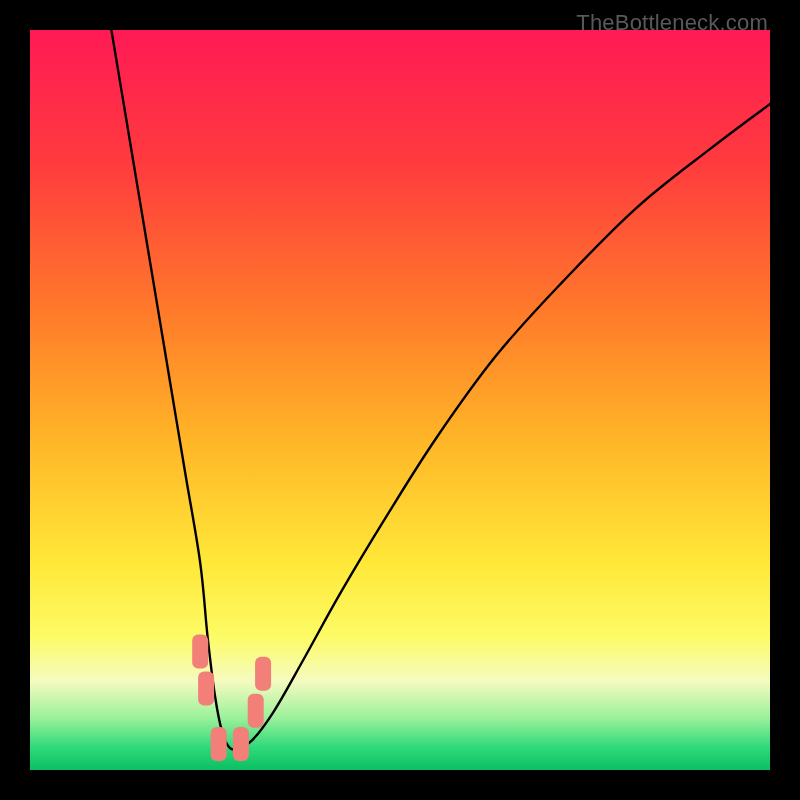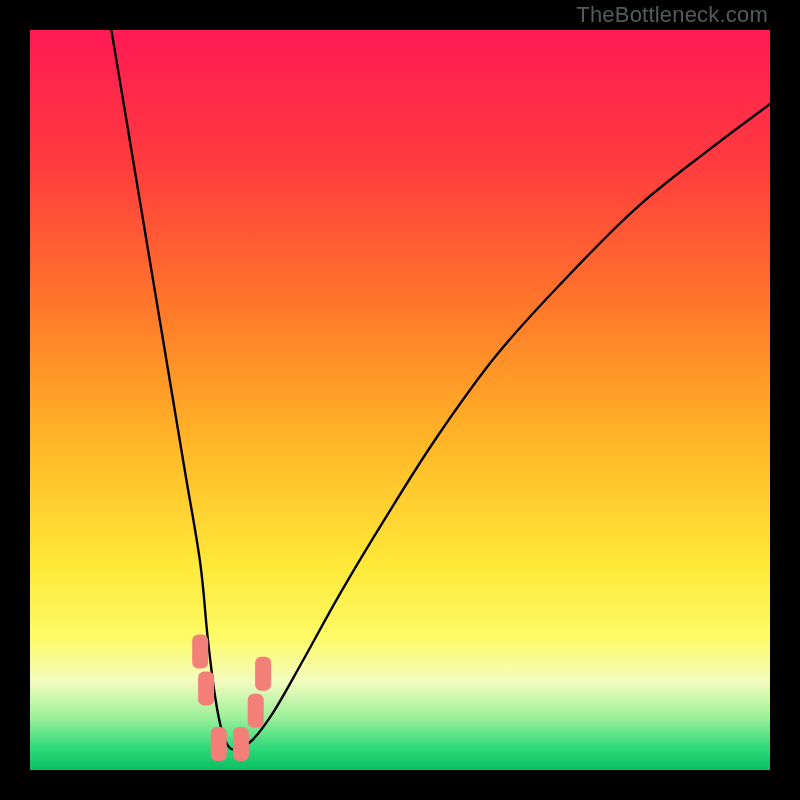--- a/index.html
+++ b/index.html
@@ -24,21 +24,21 @@
     width: 740px;
     height: 740px;
     overflow: hidden;
   }
   .gradient-bg {
     position: absolute;
     inset: 0;
   }
   .watermark {
     position: absolute;
-    top: 2px;
+    top: 10px;
     right: 32px;
     color: #555a5a;
     font-size: 22px;
     font-weight: 400;
     letter-spacing: 0.2px;
     user-select: none;
   }
   svg.curve {
     position: absolute;
     inset: 0;

